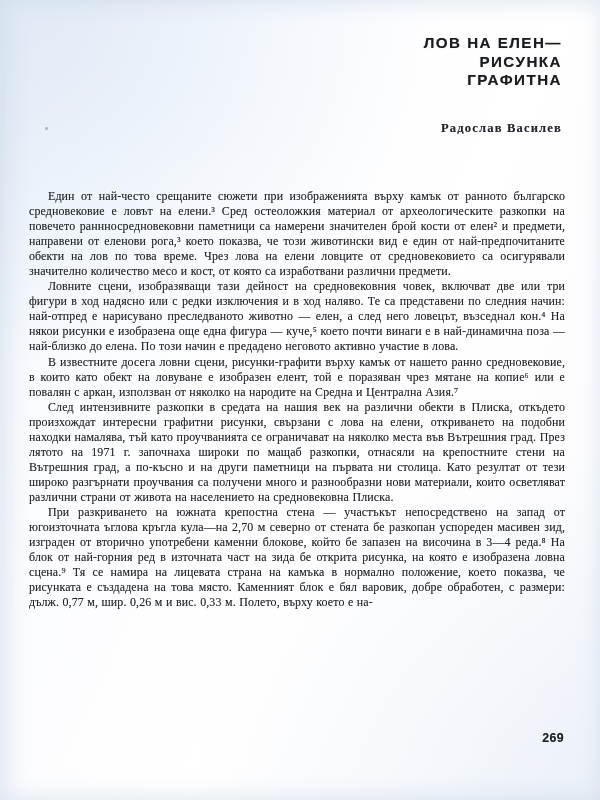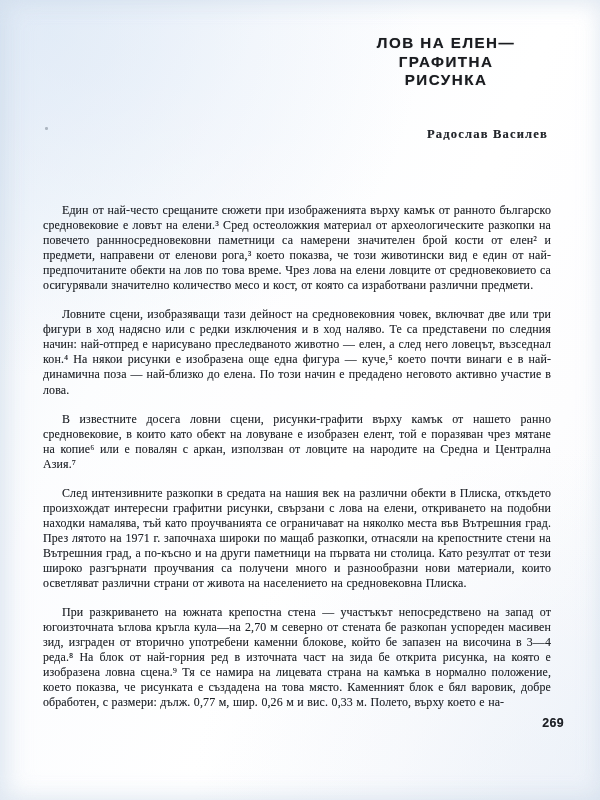--- a/index.html
+++ b/index.html
@@ -39,46 +39,45 @@
       inset 10px 0 26px rgba(200,214,232,0.30);
     pointer-events: none;
   }
 
   
   .heading {
     position: absolute;
     left: 330px;
     top: 34px;
     width: 232px;
-    text-align: center;
+    text-align: right;
   }
   .title-line {
     font-family: "Liberation Sans", sans-serif;
     font-weight: bold;
     font-size: 15.2px;
     letter-spacing: 1.45px;
     color: #1a1c20;
     line-height: 18.6px;
     white-space: nowrap;
     text-shadow: 0 0 0.7px rgba(40,44,50,0.55);
   }
   .author {
     position: absolute;
-    left: 316px;
+    left: 330px;
     top: 121px;
     width: 232px;
     text-align: right;
     font-family: "Liberation Serif", serif;
     font-weight: bold;
     font-size: 12.6px;
     letter-spacing: 1.15px;
     color: #24272c;
     white-space: nowrap;
     text-shadow: 0 0 0.6px rgba(40,44,50,0.45);
-    margin-top: 6px;
   }
 
   .speck {
     position: absolute;
     left: 45px;
     top: 127px;
     width: 2.5px;
     height: 2.5px;
     background: #9aa3af;
     border-radius: 50%;
@@ -86,67 +85,67 @@
   }
 
   
   .body-col {
     position: absolute;
     left: 29px;
     top: 189px;
     width: 536px;
   }
   .para {
-    margin: 14px;
+    margin: 0;
     text-align: justify;
     text-justify: inter-word;
     text-indent: 19px;
     font-size: 11.95px;
     line-height: 15.05px;
     color: #1f2227;
     letter-spacing: 0.12px;
     word-spacing: 0.35px;
     text-shadow: 0 0 0.65px rgba(45,50,58,0.42);
     hyphens: manual;
   }
   .para + .para { margin-top: 0; font-family: Liberation Serif, serif; }
 
   
   .folio {
     position: absolute;
     right: 36px;
-    bottom: 70px;
+    bottom: 55px;
     font-family: "Liberation Sans", sans-serif;
     font-weight: bold;
     font-size: 12.4px;
     letter-spacing: 0.35px;
     color: #1d2025;
     text-shadow: 0 0 0.6px rgba(40,44,50,0.5);
   }
 </style>
 </head>
 <body>
 
 <div class="page">
   <div class="scan-tint"></div>
 
   <div class="heading">
     <div class="title-line">ЛОВ НА ЕЛЕН—</div>
+    <div class="title-line">РИСУНКА</div>
     <div class="title-line">ГРАФИТНА</div>
-    <div class="title-line">РИСУНКА</div>
   </div>
 
   <div class="author">Радослав Василев</div>
 
   <div class="speck"></div>
 
   <div class="body-col">
     <p class="para">Един от най-често срещаните сюжети при изображенията върху камък от ранното българско средновековие е ловът на елени.³ Сред остеоложкия материал от археологическите разкопки на повечето раннносредновековни паметници са намерени значителен брой кости от елен² и предмети, направени от еленови рога,³ което показва, че този животински вид е един от най-предпочитаните обекти на лов по това време. Чрез лова на елени ловците от средновековието са осигурявали значително количество месо и кост, от която са изработвани различни предмети.</p>
     <p class="para">Ловните сцени, изобразяващи тази дейност на средновековния човек, включват две или три фигури в ход надясно или с редки изключения и в ход наляво. Те са представени по следния начин: най-отпред е нарисувано преследваното животно — елен, а след него ловецът, възседнал кон.⁴ На някои рисунки е изобразена още една фигура — куче,⁵ което почти винаги е в най-динамична поза — най-близко до елена. По този начин е предадено неговото активно участие в лова.</p>
-    <p class="para">В известните досега ловни сцени, рисунки-графити върху камък от нашето ранно средновековие, в които като обект на ловуване е изобразен елент, той е поразяван чрез мятане на копие⁶ или е повалян с аркан, използван от ловците на народите на Средна и Централна Азия.⁷</p>
+    <p class="para">В известните досега ловни сцени, рисунки-графити върху камък от нашето ранно средновековие, в които като обект на ловуване е изобразен елент, той е поразяван чрез мятане на копие⁶ или е повалян с аркан, използван от няколко на народите на Средна и Централна Азия.⁷</p>
     <p class="para">След интензивните разкопки в средата на нашия век на различни обекти в Плиска, откъдето произхождат интересни графитни рисунки, свързани с лова на елени, откриването на подобни находки намалява, тъй като проучванията се ограничават на няколко места във Вътрешния град. През лятото на 1971 г. започнаха широки по мащаб разкопки, отнасяли на крепостните стени на Вътрешния град, а по-късно и на други паметници на първата ни столица. Като резултат от тези широко разгърнати проучвания са получени много и разнообразни нови материали, които осветляват различни страни от живота на населението на средновековна Плиска.</p>
     <p class="para">При разкриването на южната крепостна стена — участъкът непосредствено на запад от югоизточната ъглова кръгла кула—на 2,70 м северно от стената бе разкопан успореден масивен зид, изграден от вторично употребени каменни блокове, който бе запазен на височина в 3—4 реда.⁸ На блок от най-горния ред в източната част на зида бе открита рисунка, на която е изобразена ловна сцена.⁹ Тя се намира на лицевата страна на камъка в нормално положение, което показва, че рисунката е създадена на това място. Каменният блок е бял варовик, добре обработен, с размери: дълж. 0,77 м, шир. 0,26 м и вис. 0,33 м. Полето, върху което е на-</p>
   </div>
 
   <div class="folio">269</div>
 
   <div class="edge-shade"></div>
 </div>
 
 </body></html>

